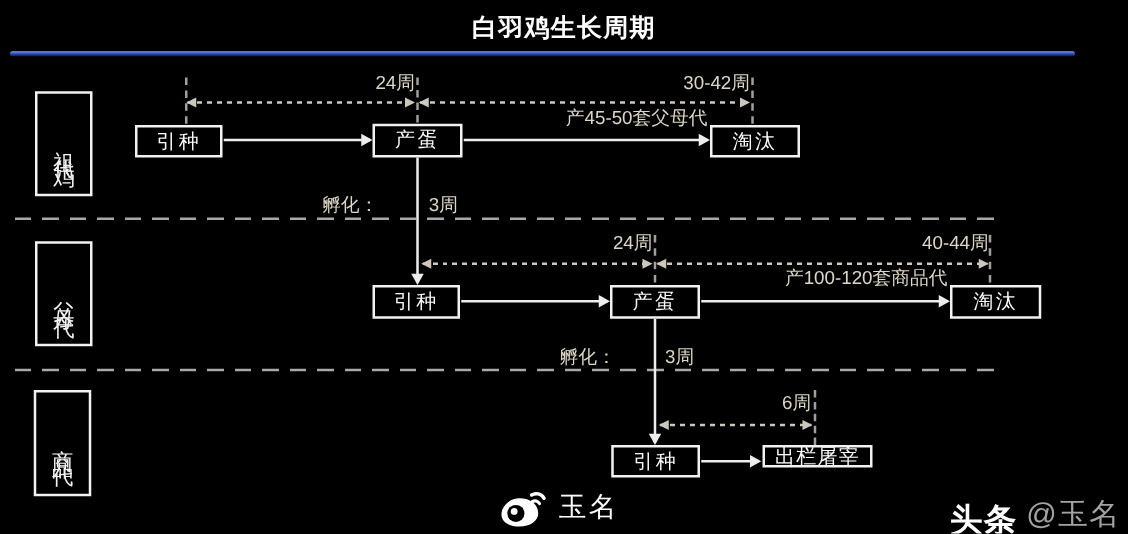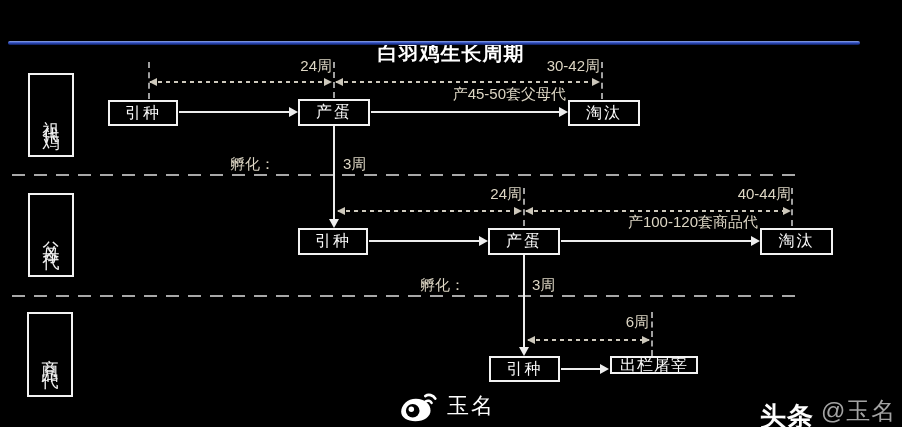--- a/index.html
+++ b/index.html
@@ -2,21 +2,21 @@
 <html><head>
 <meta charset="utf-8">
 <style>
   html,body{margin:0;padding:0;background:#000;}
   .stage{
     position:relative;width:902px;height:427px;background:#000;overflow:hidden;
     font-family:"Liberation Sans","DejaVu Sans",sans-serif;color:#f2f2f2;
   }
   .title{
     position:absolute;left:0;top:9px;width:100%;text-align:center;
-    font-size:20px;font-weight:bold;color:#ffffff;letter-spacing:1px;margin-top:31px;
+    font-size:20px;font-weight:bold;color:#ffffff;letter-spacing:1px;
   }
   .blue-rule{
     position:absolute;left:8px;top:41px;width:852px;height:4px;
     background:linear-gradient(180deg,#93a7e0 0%,#3050c8 45%,#0c1a55 100%);
     border-radius:2px;
   }
   .separator{
     position:absolute;height:2px;
     background:repeating-linear-gradient(90deg,#a8a8a8 0 13px,transparent 13px 22px);
   }
@@ -49,21 +49,21 @@
   .measure::before,.measure::after{
     content:"";position:absolute;top:-3px;width:0;height:0;
     border-top:4px solid transparent;border-bottom:4px solid transparent;
   }
   .measure::before{left:-1px;border-right:8px solid #cdc8bb;}
   .measure::after{right:-1px;border-left:8px solid #cdc8bb;}
   
   .vtick{position:absolute;width:0;border-left:2px dashed #9f9f9f;}
   .lbl{position:absolute;font-size:15px;color:#ddd6c4;white-space:nowrap;}
   .lbl.center{text-align:right;}
-  .lbl.right{text-align:left;}
+  .lbl.right{text-align:center;}
   .watermark-weibo{position:absolute;left:398px;top:389px;display:flex;align-items:center;gap:7px;}
   .watermark-weibo .wm-name{font-size:22px;color:#fdfdfd;letter-spacing:2px;}
   .watermark-toutiao{position:absolute;left:760px;top:387px;display:flex;align-items:center;gap:7px;}
   .watermark-toutiao .brand{font-size:26px;font-weight:800;color:#fdfdfd;letter-spacing:1px;margin-top:12px;}
   .watermark-toutiao .handle{font-size:24px;font-weight:400;color:#a3a3a3;letter-spacing:1px;}
 </style>
 </head>
 <body>
 
 <div class="stage">

